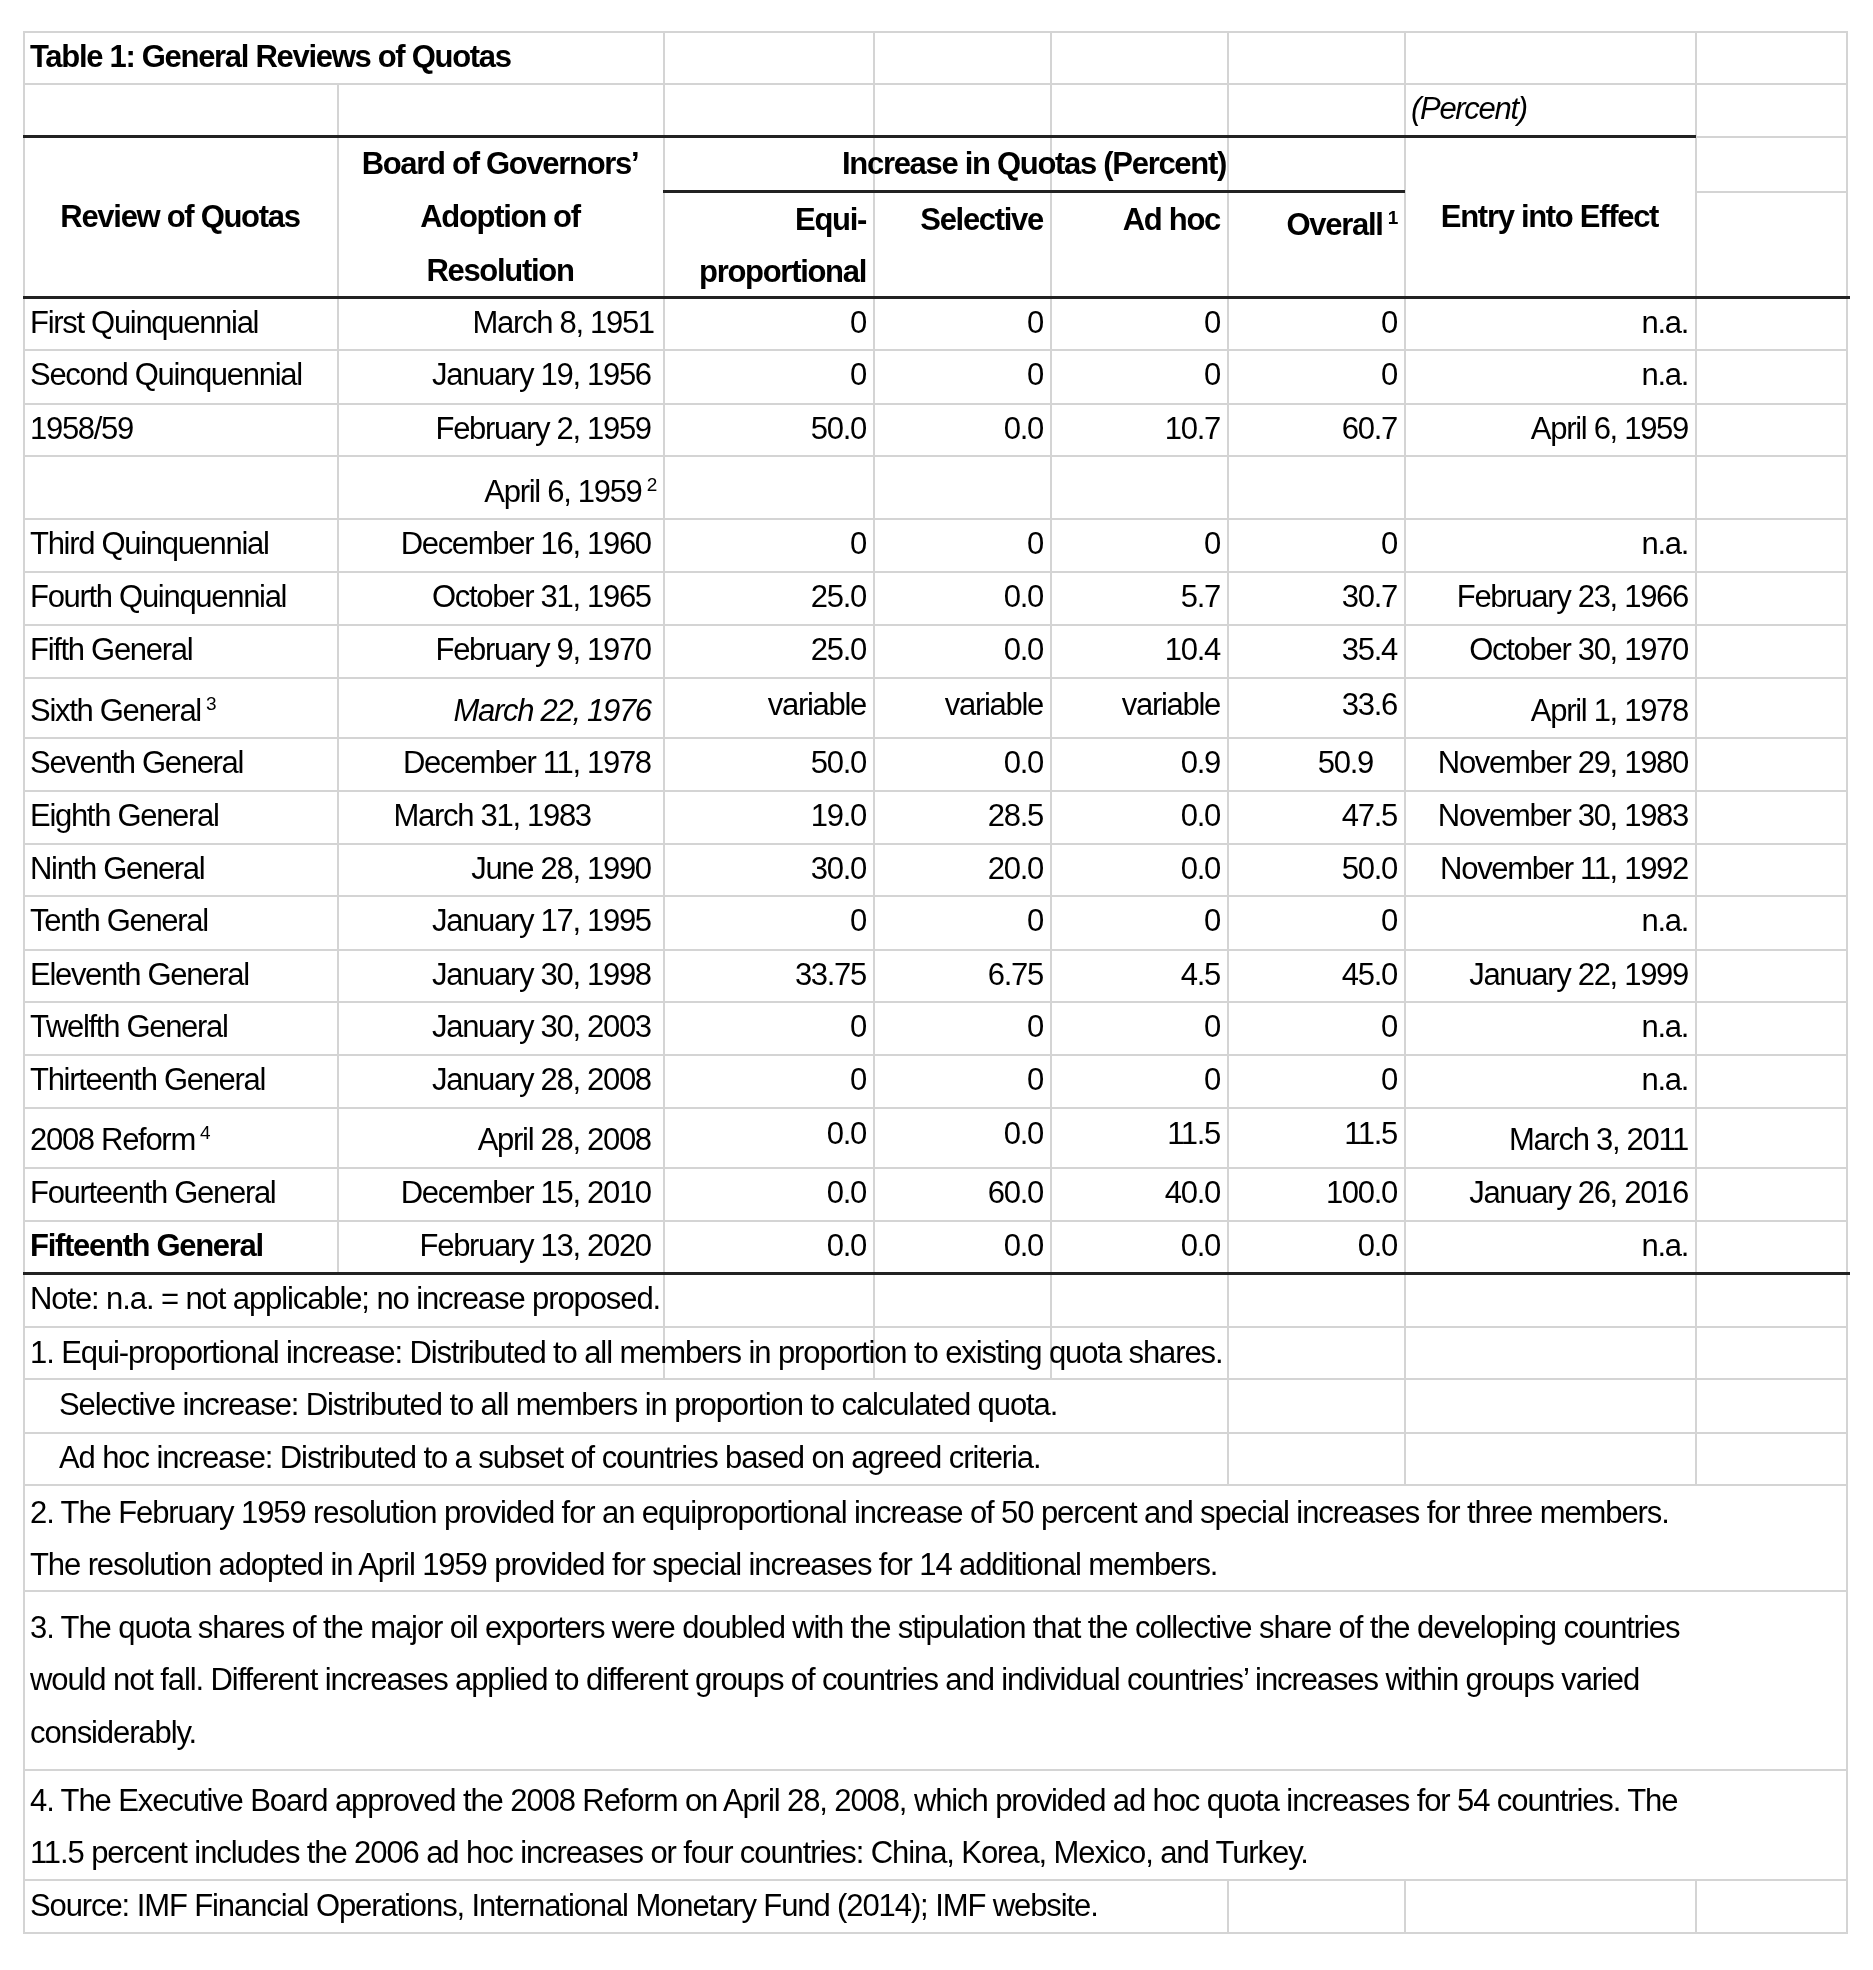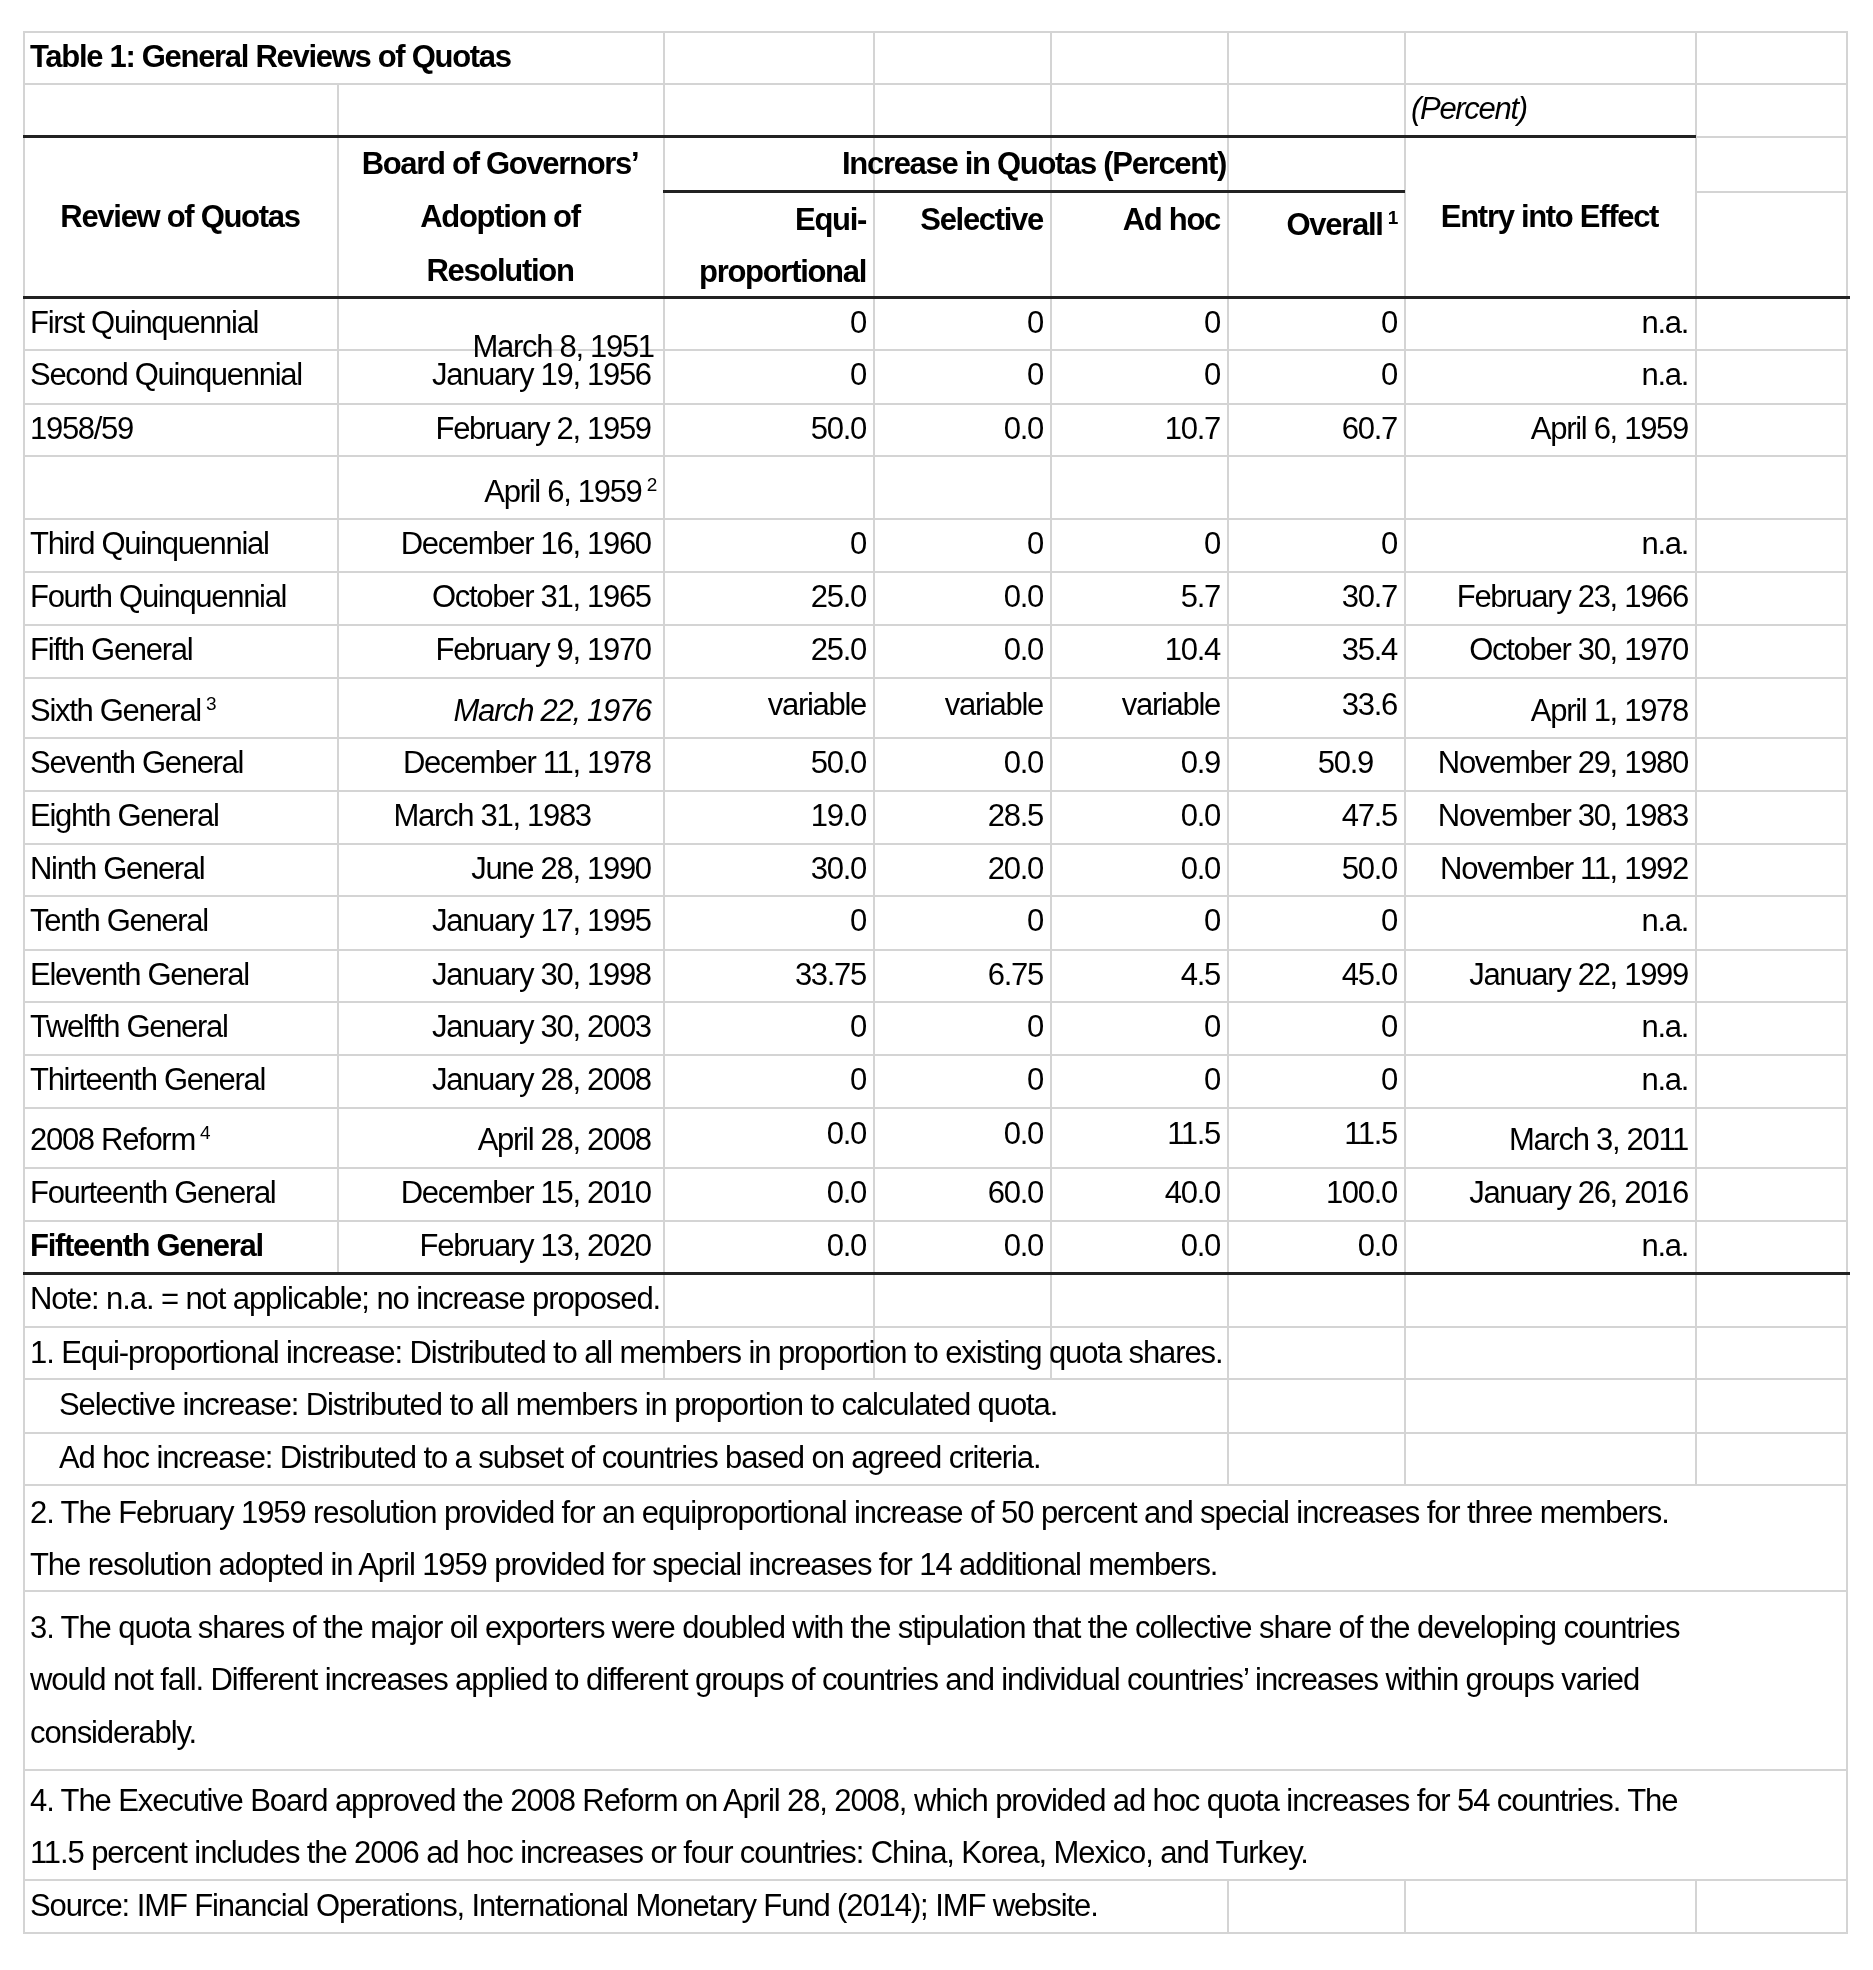--- a/index.html
+++ b/index.html
@@ -85,21 +85,21 @@
   <div class="cell r b narrow" style="left:663px;top:194px;width:210px;height:52px;">Equi-</div>
   <div class="cell r b narrow" style="left:663px;top:246px;width:210px;height:51px;">proportional</div>
   <div class="cell r b narrow" style="left:873px;top:194px;width:177px;height:52px;">Selective</div>
   <div class="cell r b narrow" style="left:1050px;top:194px;width:177px;height:52px;">Ad hoc</div>
   <div class="cell r b narrow" style="left:1227px;top:199px;width:177px;height:52px;"><span>Overall</span><sup>1</sup></div>
   <div class="cell c b narrow" style="left:1404px;top:191px;width:291px;height:52px;">Entry into Effect</div>
 
   <div id="rows">
       <div>
         <div class="cell narrow l" style="left: 23px; top: 297px; width: 314px; height: 52px;"><span>First Quinquennial</span><sup></sup></div>
-        <div class="cell narrow r" style="left: 337px; top: 297px; width: 329px; height: 52px; margin-top: 24px;"><span>March 8, 1951</span><sup></sup></div>
+        <div class="cell narrow r" style="left: 337px; top: 297px; width: 329px; height: 52px;"><span>March 8, 1951</span><sup></sup></div>
         <div class="cell narrow r" style="left: 663px; top: 297px; width: 210px; height: 52px;"><span>0</span></div>
         <div class="cell narrow r" style="left: 873px; top: 297px; width: 177px; height: 52px;"><span>0</span></div>
         <div class="cell narrow r" style="left: 1050px; top: 297px; width: 177px; height: 52px;"><span>0</span></div>
         <div class="cell narrow r" style="left: 1227px; top: 297px; width: 177px; height: 52px;"><span>0</span></div>
         <div class="cell narrow r" style="left: 1404px; top: 297px; width: 291px; height: 52px;"><span>n.a.</span></div>
       </div>
       <div>
         <div class="cell narrow l" style="left: 23px; top: 349px; width: 314px; height: 52px;"><span>Second Quinquennial</span><sup></sup></div>
         <div class="cell narrow r" style="left: 337px; top: 349px; width: 326px; height: 52px;"><span>January 19, 1956</span><sup></sup></div>
         <div class="cell narrow r" style="left: 663px; top: 349px; width: 210px; height: 52px;"><span>0</span></div>

